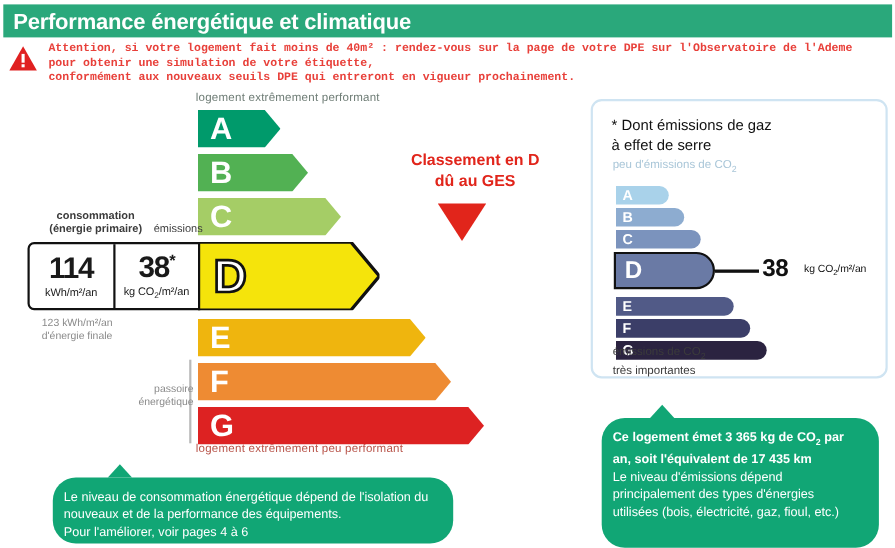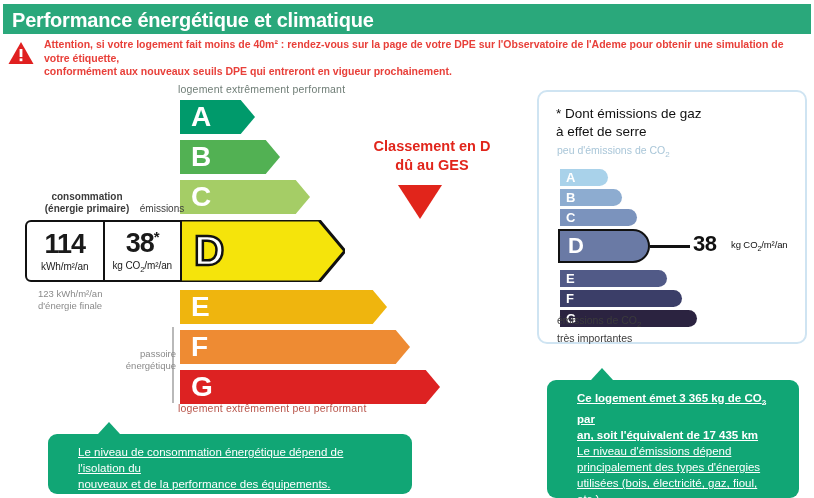--- a/index.html
+++ b/index.html
@@ -22,21 +22,21 @@
     position:absolute;left:12px;top:5px;
     font-size:20px;font-weight:bold;color:#ffffff;
     letter-spacing:-0.2px;line-height:30px;
     white-space:nowrap;
   }
   .warn-icon{
     position:absolute;left:8px;top:41px;width:26px;height:24px;
   }
   .warn-text{
     position:absolute;left:44px;top:38px;width:760px;
-    font-size:10.5px;line-height:13.5px;color:#e8403a;font-weight:bold;
+    font-size:10.5px;line-height:13.5px;color:#e8403a;font-weight:bold;font-family:Liberation Mono, monospace;
   }
 
   
   .top-caption{
     position:absolute;left:178px;top:83px;
     font-size:10.5px;color:#6f7d76;letter-spacing:.2px;
   }
   .bottom-caption{
     position:absolute;left:178px;top:402px;
     font-size:10.5px;color:#b8544a;letter-spacing:.2px;
@@ -140,22 +140,22 @@
     font-size:22px;font-weight:bold;color:#111;letter-spacing:-0.5px;
   }
   .ges-unit{
     position:absolute;left:731px;top:239px;
     font-size:9.5px;color:#111;letter-spacing:-.1px;
   }
   .ges-unit sub{font-size:7px;}
 
   
   .callout{
-    position:absolute;background:#11a675;color:#ffffff;border-radius:9px;
-    font-size:11.5px;line-height:16px;box-sizing:border-box;padding:10px 30px;text-decoration:underline;
+    position:absolute;background:#11a675;color:#ffffff;border-radius:21px;
+    font-size:11.5px;line-height:16px;box-sizing:border-box;padding:10px 10px;
   }
   .callout .tip{
     position:absolute;width:0;height:0;
     border-left:11px solid transparent;border-right:11px solid transparent;
     border-bottom:12px solid #11a675;top:-12px;
   }
   .callout-left{left:48px;top:434px;width:364px;height:60px;}
   .callout-left .tip{left:50px;}
   .callout-right{left:547px;top:380px;width:252px;height:118px;}
   .callout-right .tip{left:44px;}

